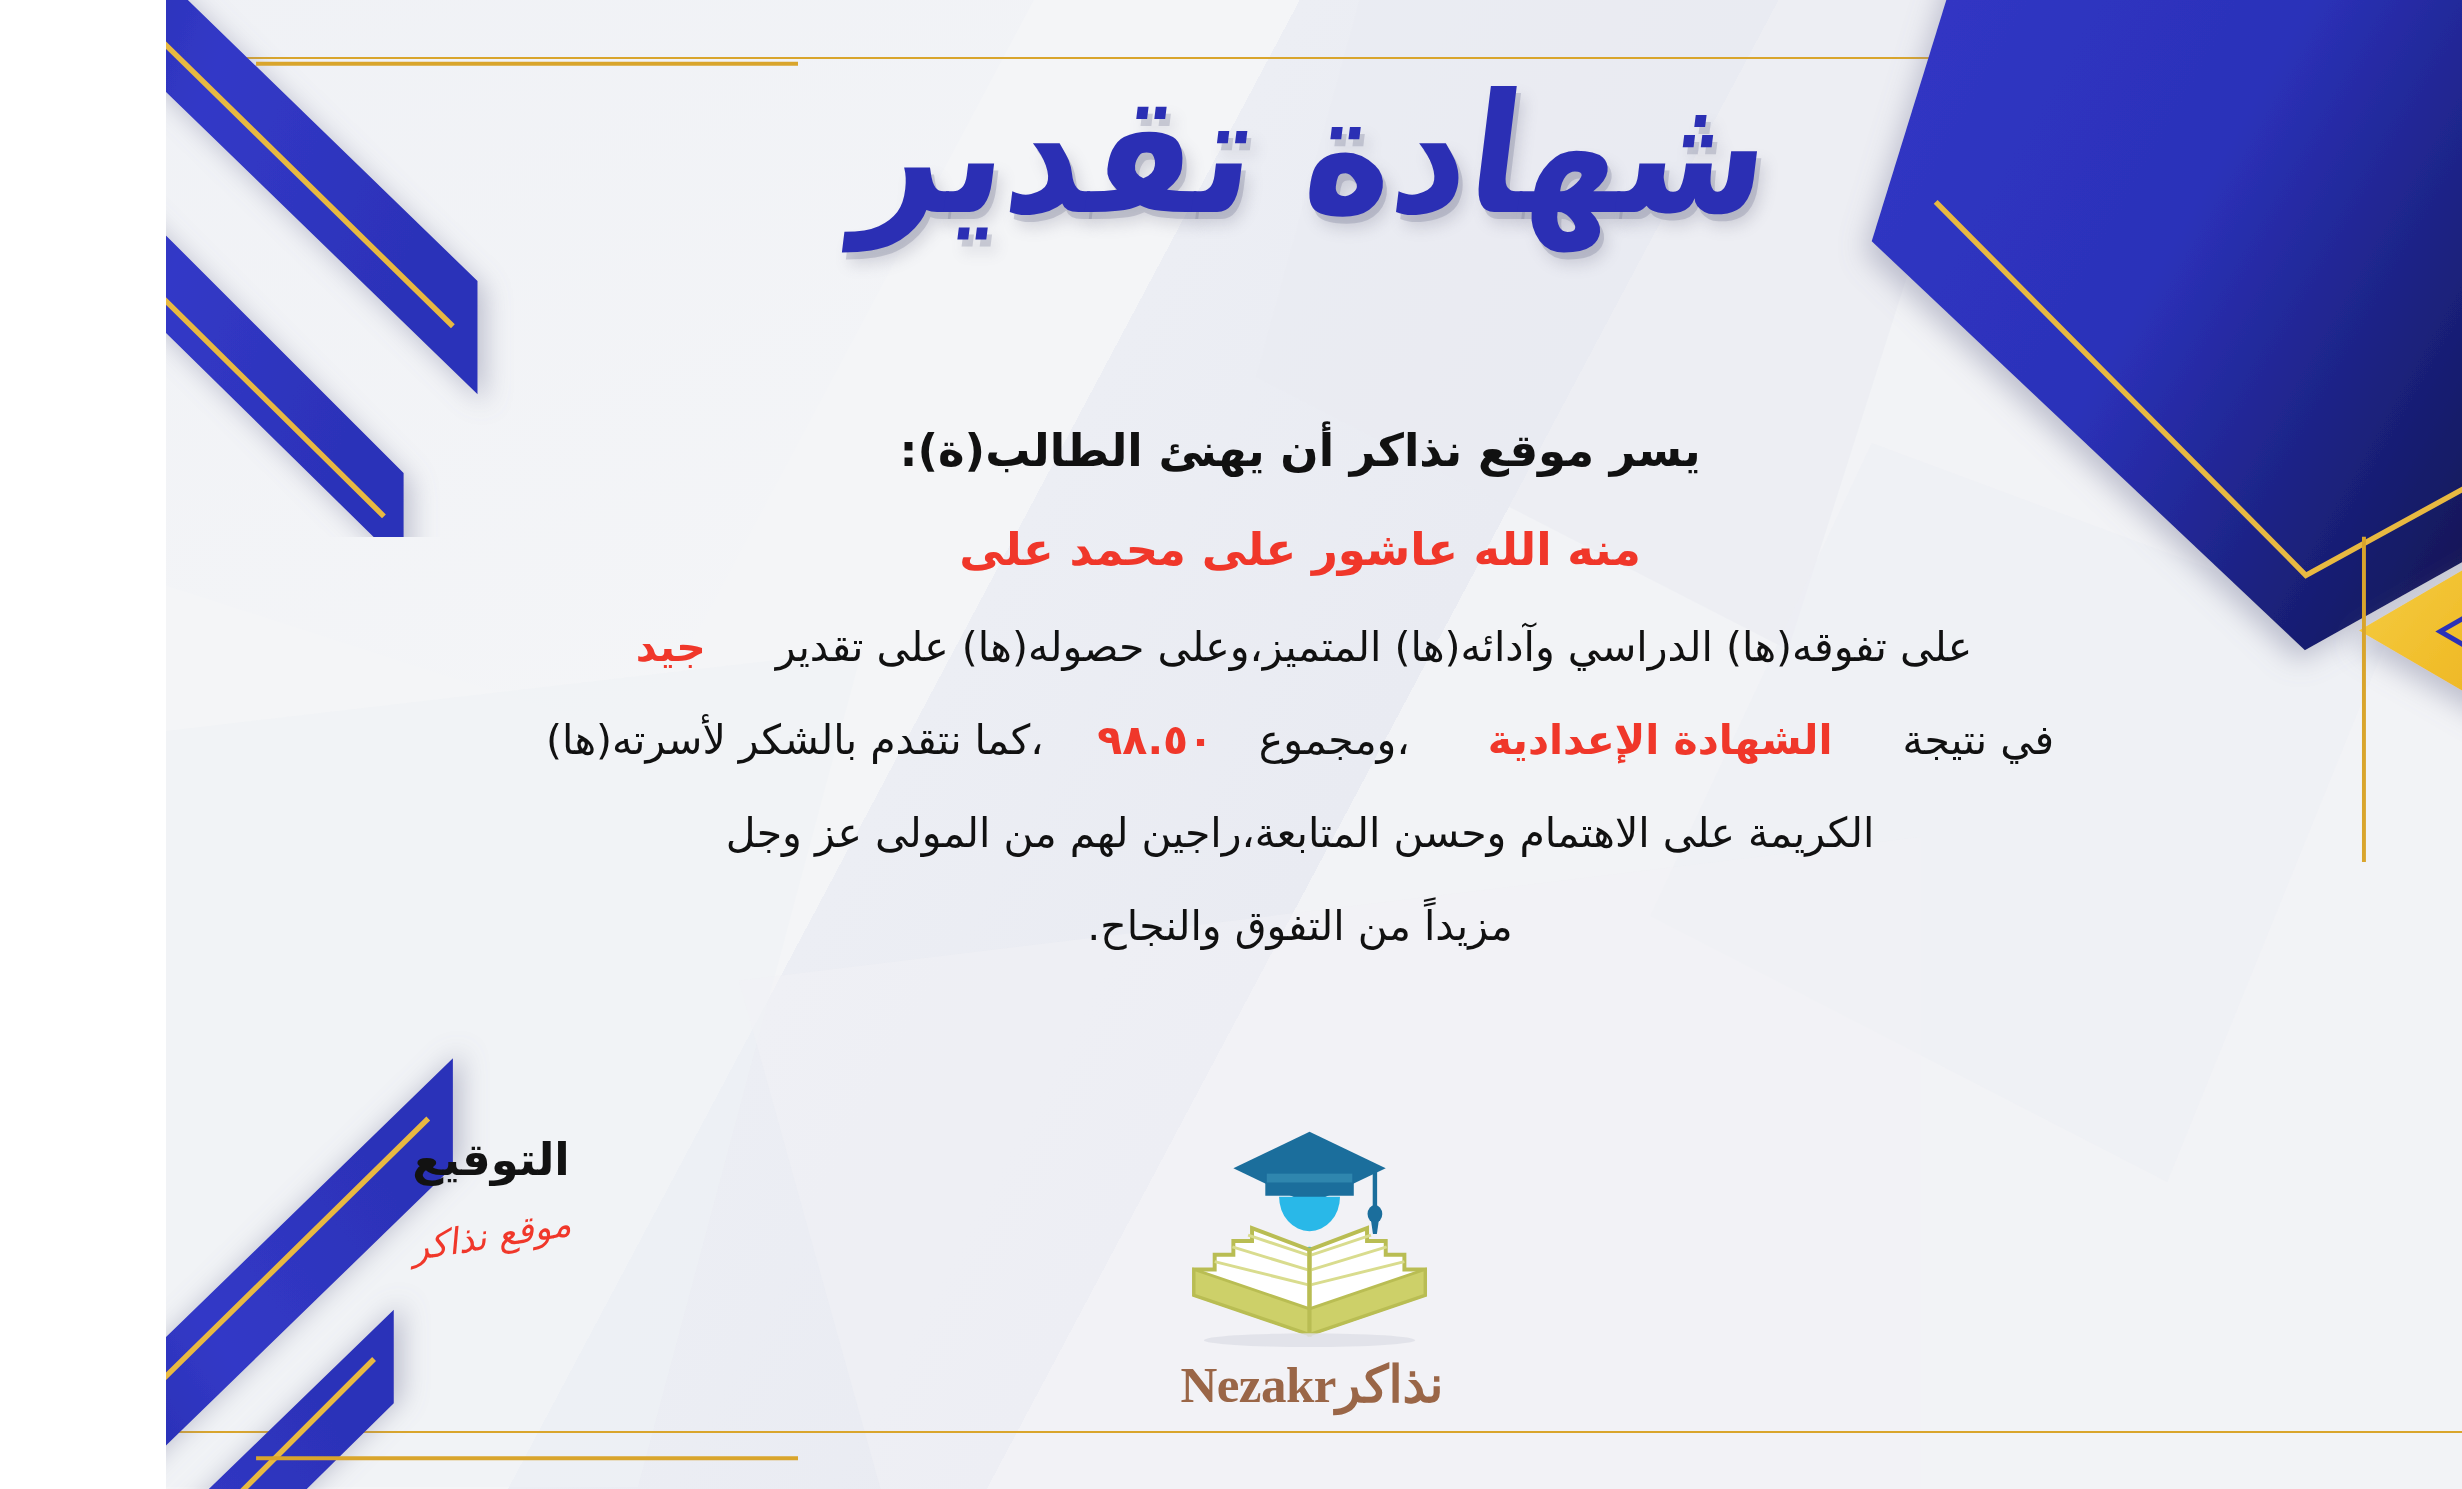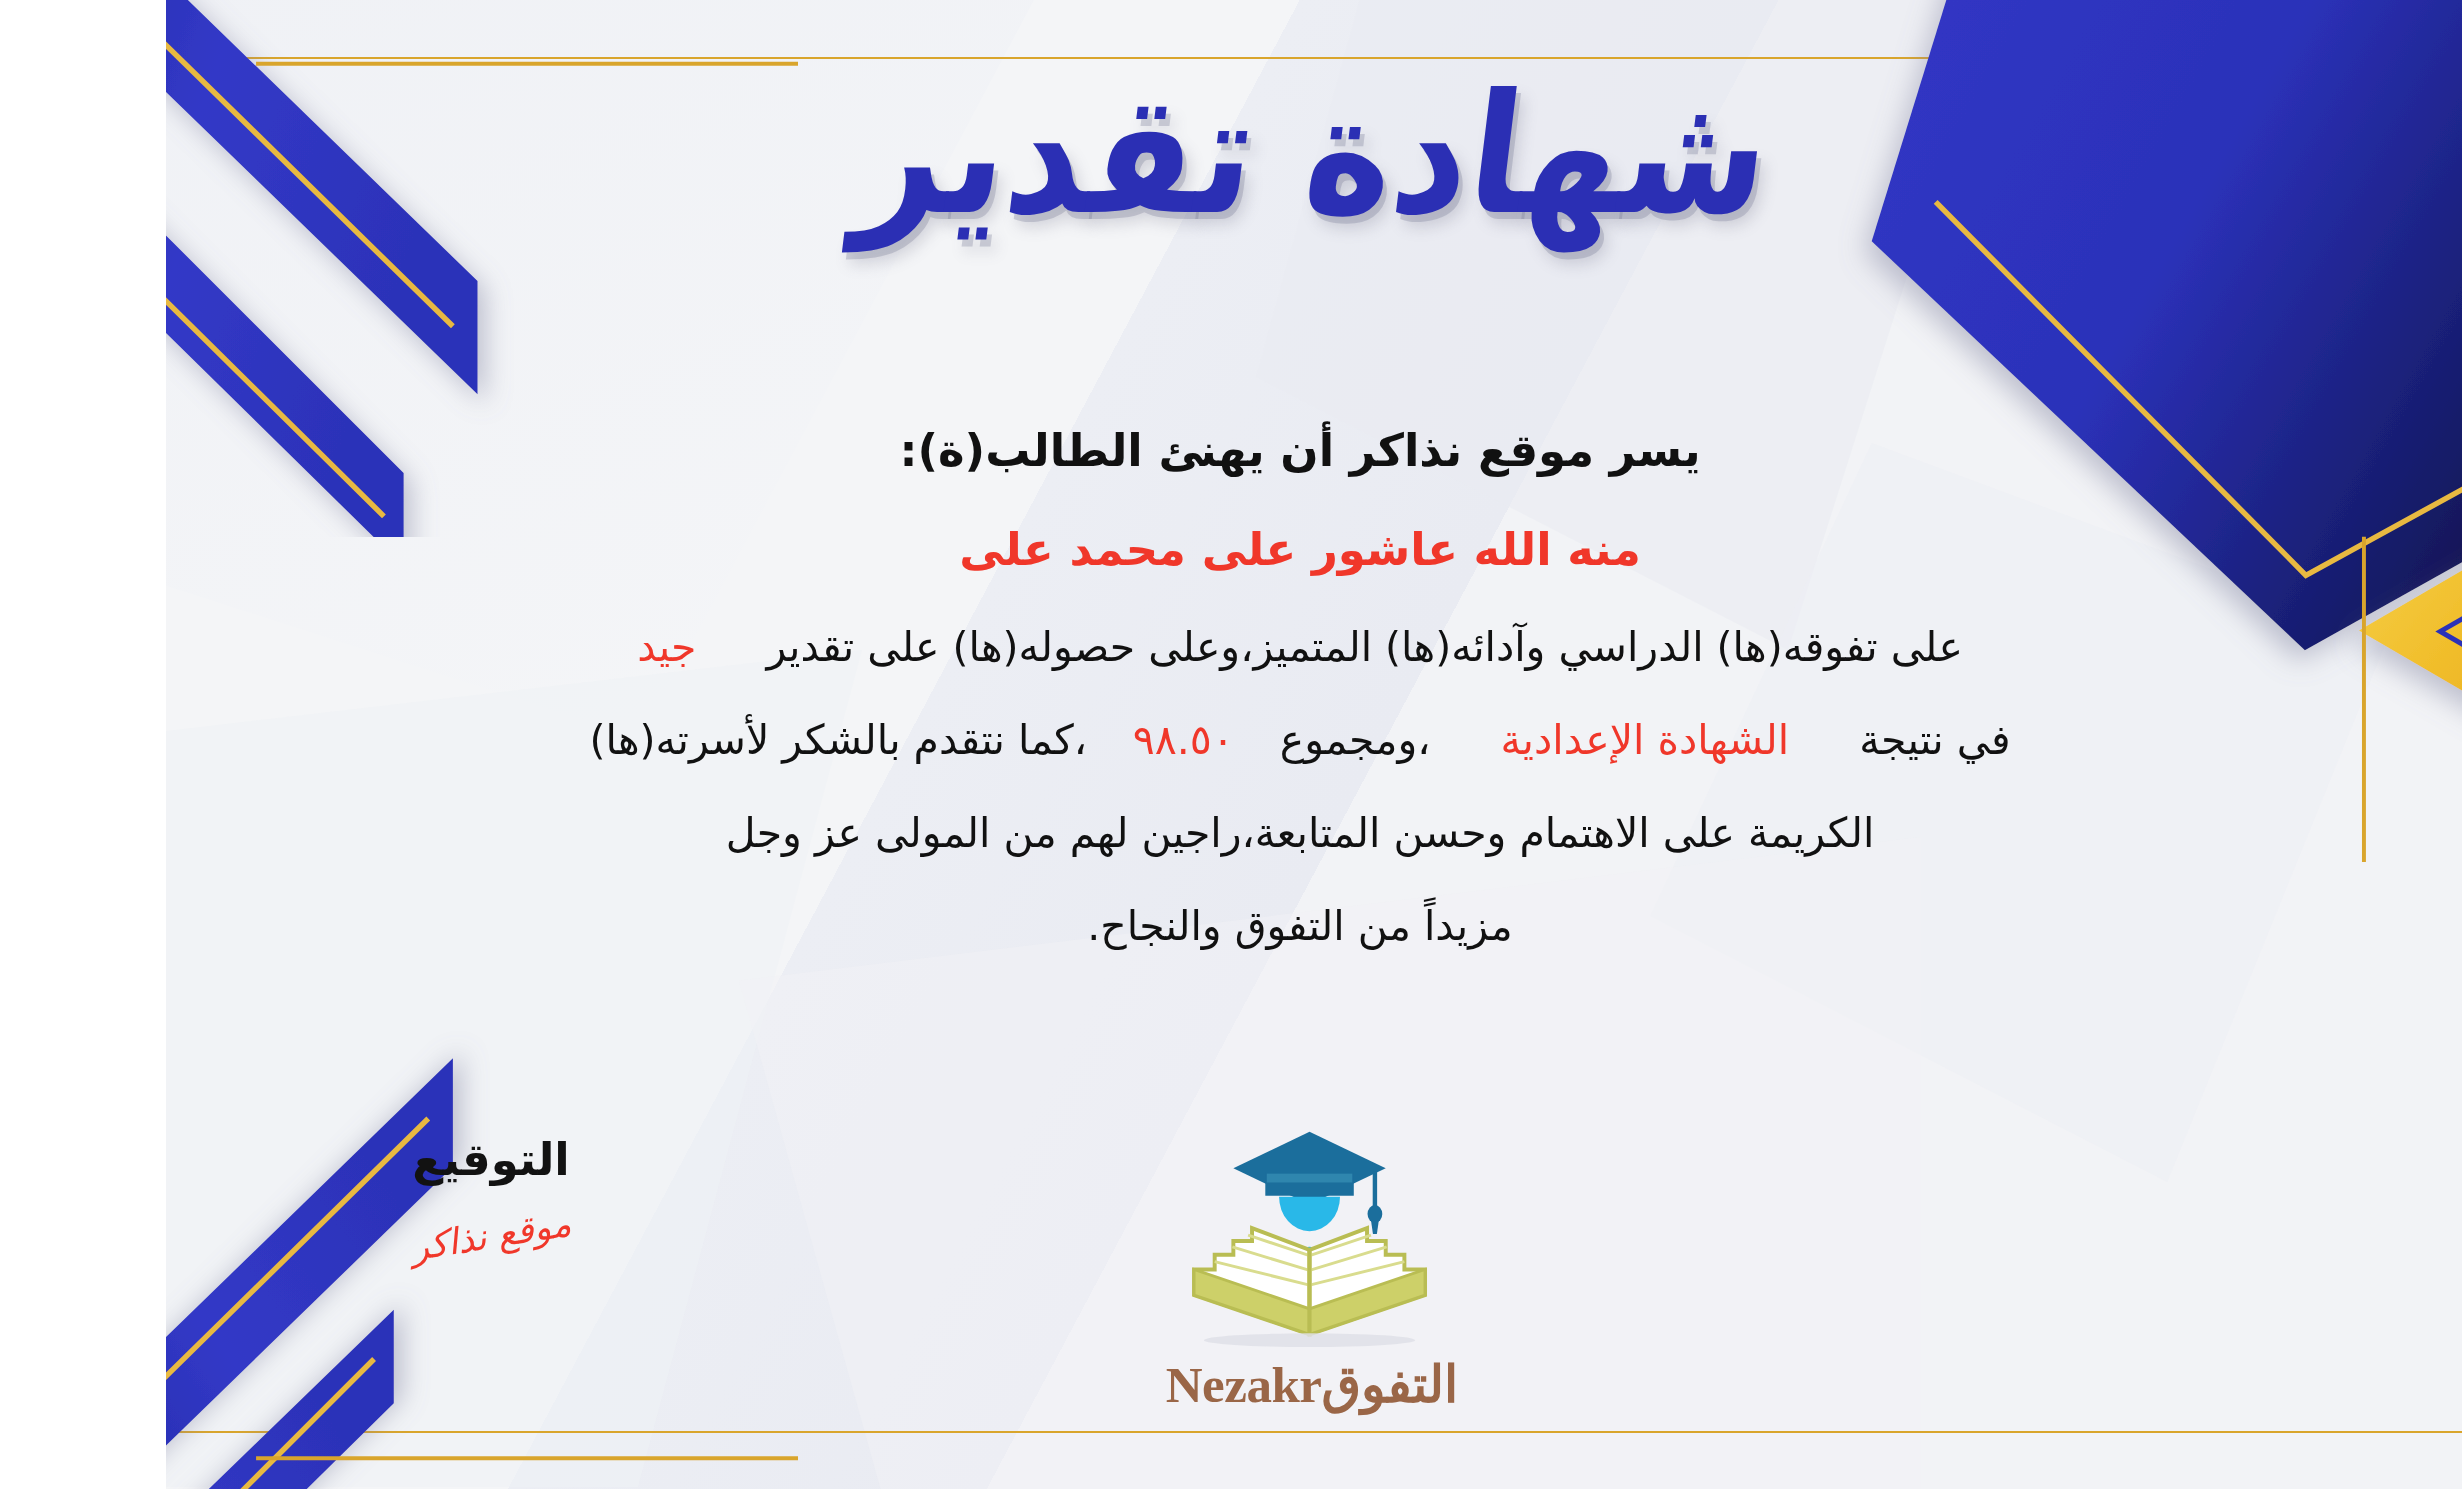--- a/index.html
+++ b/index.html
@@ -83,21 +83,21 @@
   .line.name{
     color:#f0372a;
     font-size:45px;
     line-height:103px;
   }
   .line.para{
     font-weight:400;
     font-size:41px;
     line-height:93px;
   }
-  .hl{ color:#f0372a; font-weight:400; }
+  .hl{ color:#f0372a; font-weight:700;margin-left:8px; }
   .gap-sm{ display:inline-block; width:19.7px; }
   .gap-md{ display:inline-block; width:44px; }
 
   
   .sig-block{
     position:absolute;
     right:1950px; 
     top:1133px;
     width:374px;
     text-align:center;
@@ -304,18 +304,18 @@
       <path d="M275 430 L510 350 L510 298 L275 378 Z" fill="#cdd069" stroke="#b9bd53" stroke-width="6"></path>
       <path d="M275 270 L400 228" stroke="#d9dc8e" stroke-width="6" fill="none"></path>
       <path d="M275 300 L432 252" stroke="#d9dc8e" stroke-width="6" fill="none"></path>
       <path d="M275 330 L468 282" stroke="#d9dc8e" stroke-width="6" fill="none"></path>
 
       <path d="M275 258 L275 430" stroke="#b9bd53" stroke-width="8" fill="none"></path>
 
       <ellipse cx="275" cy="442" rx="215" ry="14" fill="#dfe1e8" opacity="0.85"></ellipse>
     </svg>
     <div class="logo-text">
-      <span>التفوق</span><span class="lat">Nezakr</span>
+      <span>نذاكر</span><span class="lat">Nezakr</span>
     </div>
   </div>
 
 </div>
 
 
 </body></html>

